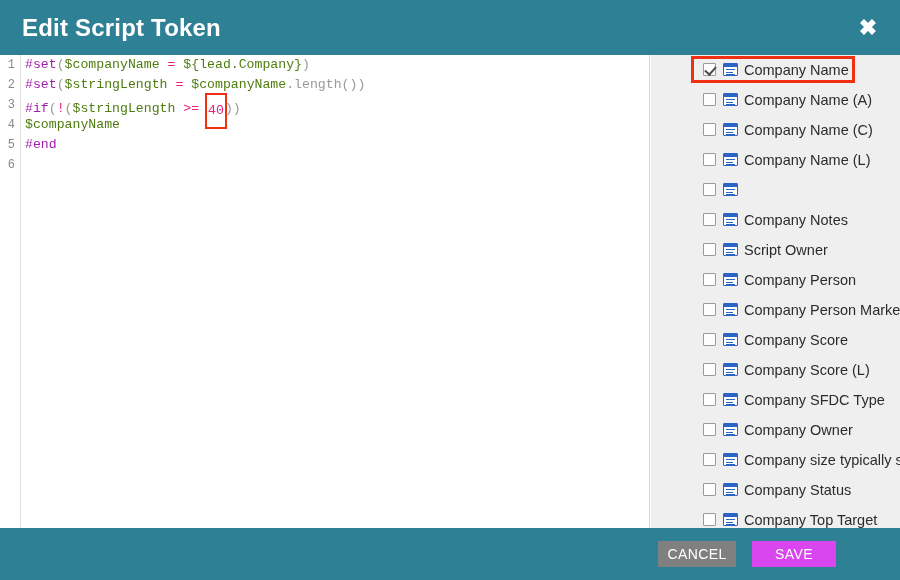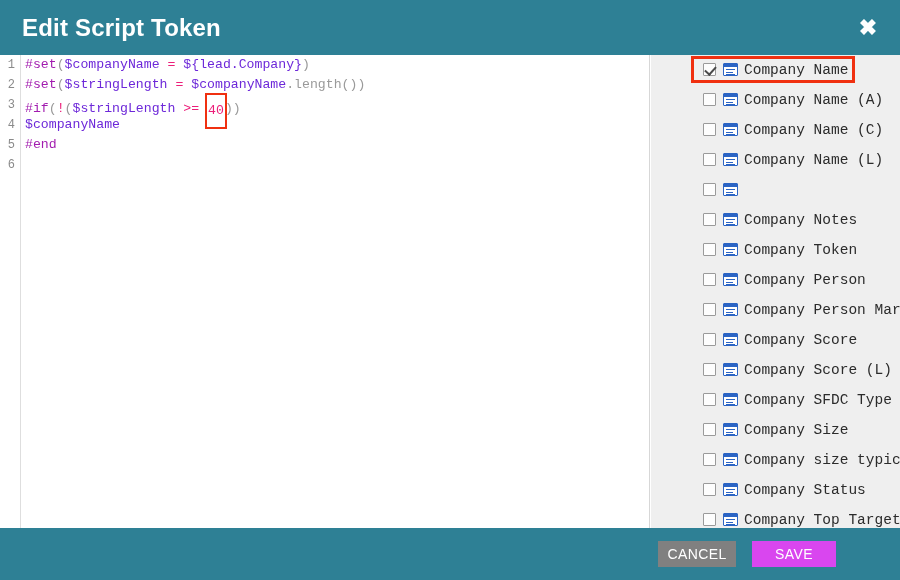--- a/index.html
+++ b/index.html
@@ -87,21 +87,21 @@
     overflow: hidden;
   }
   .code-line {
     height: 20px;
     line-height: 20px;
     font-family: "Liberation Mono", monospace;
     font-size: 13.2px;
     white-space: pre;
   }
   .tk-directive { color: #a21caf; }
-  .tk-var       { color: #6d28d9; }
+  .tk-var       { color: #4d7c0f; }
   .tk-punct     { color: #9a9a9a; }
   .tk-op        { color: #ec1e79; }
   .tk-num       { color: #ec1e79; }
   .tk-plain     { color: #333333; }
 
   .annot-box {
     outline: 2px solid #f03010;
     outline-offset: 0px;
     padding: 8px 1px;
     display: inline-block;
@@ -123,21 +123,20 @@
     width: 249px;
   }
   .field-item {
     position: relative;
     height: 30px;
     display: flex;
     align-items: center;
     padding-left: 80px;
     white-space: nowrap;
     cursor: pointer;
-    font-family: Liberation Mono, monospace;
   }
   .field-item .cb {
     position: absolute;
     left: 52px; top: 8px;
     width: 13px; height: 13px;
     background: #fdfdfd;
     border: 1px solid #9a9a9a;
     border-radius: 1px;
   }
   .field-item .cb.checked::after {
@@ -310,21 +309,21 @@
             <span class="field-label">Company Notes</span>
           </div>
           <div class="field-item">
             <span class="cb"></span>
             <span class="fld-icon">
               <i class="bar"></i>
               <i class="l1"></i>
               <i class="l2"></i>
               <i class="l3"></i>
             </span>
-            <span class="field-label">Company Token</span>
+            <span class="field-label">Script Owner</span>
           </div>
           <div class="field-item">
             <span class="cb"></span>
             <span class="fld-icon">
               <i class="bar"></i>
               <i class="l1"></i>
               <i class="l2"></i>
               <i class="l3"></i>
             </span>
             <span class="field-label">Company Person</span>
@@ -370,21 +369,21 @@
             <span class="field-label">Company SFDC Type</span>
           </div>
           <div class="field-item">
             <span class="cb"></span>
             <span class="fld-icon">
               <i class="bar"></i>
               <i class="l1"></i>
               <i class="l2"></i>
               <i class="l3"></i>
             </span>
-            <span class="field-label">Company Size</span>
+            <span class="field-label">Company Owner</span>
           </div>
           <div class="field-item">
             <span class="cb"></span>
             <span class="fld-icon">
               <i class="bar"></i>
               <i class="l1"></i>
               <i class="l2"></i>
               <i class="l3"></i>
             </span>
             <span class="field-label">Company size typically sells to</span>

